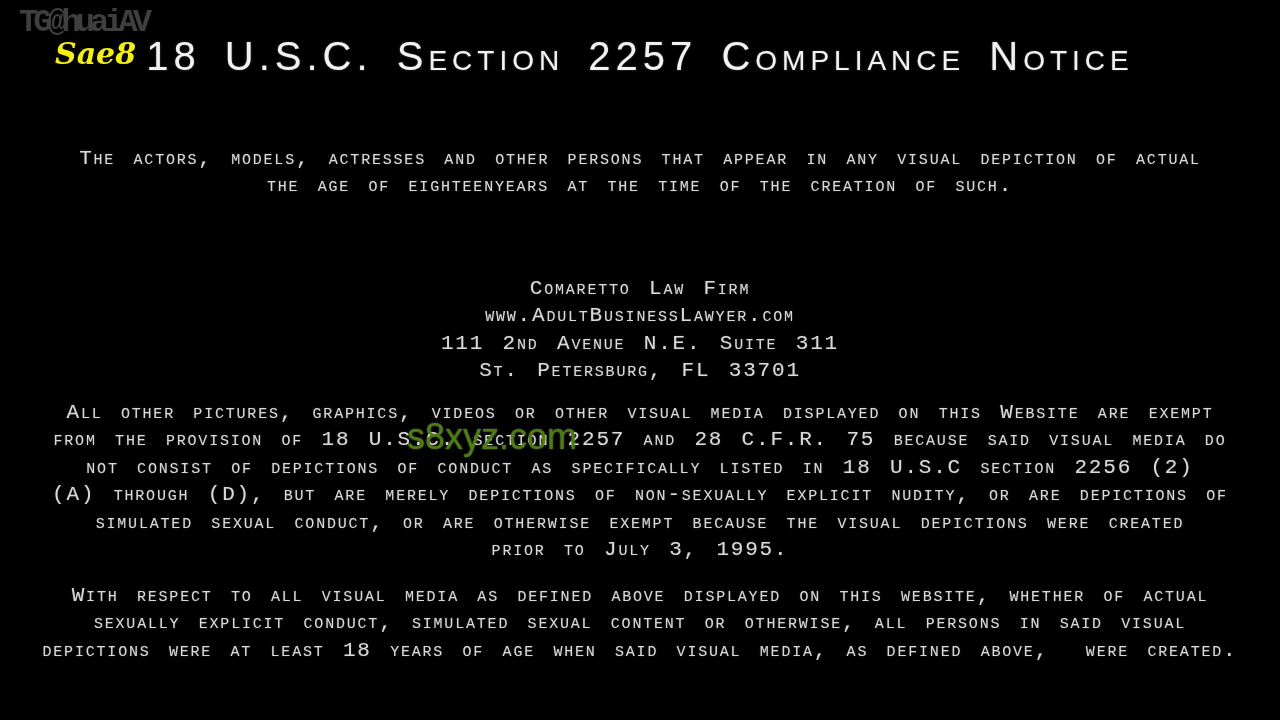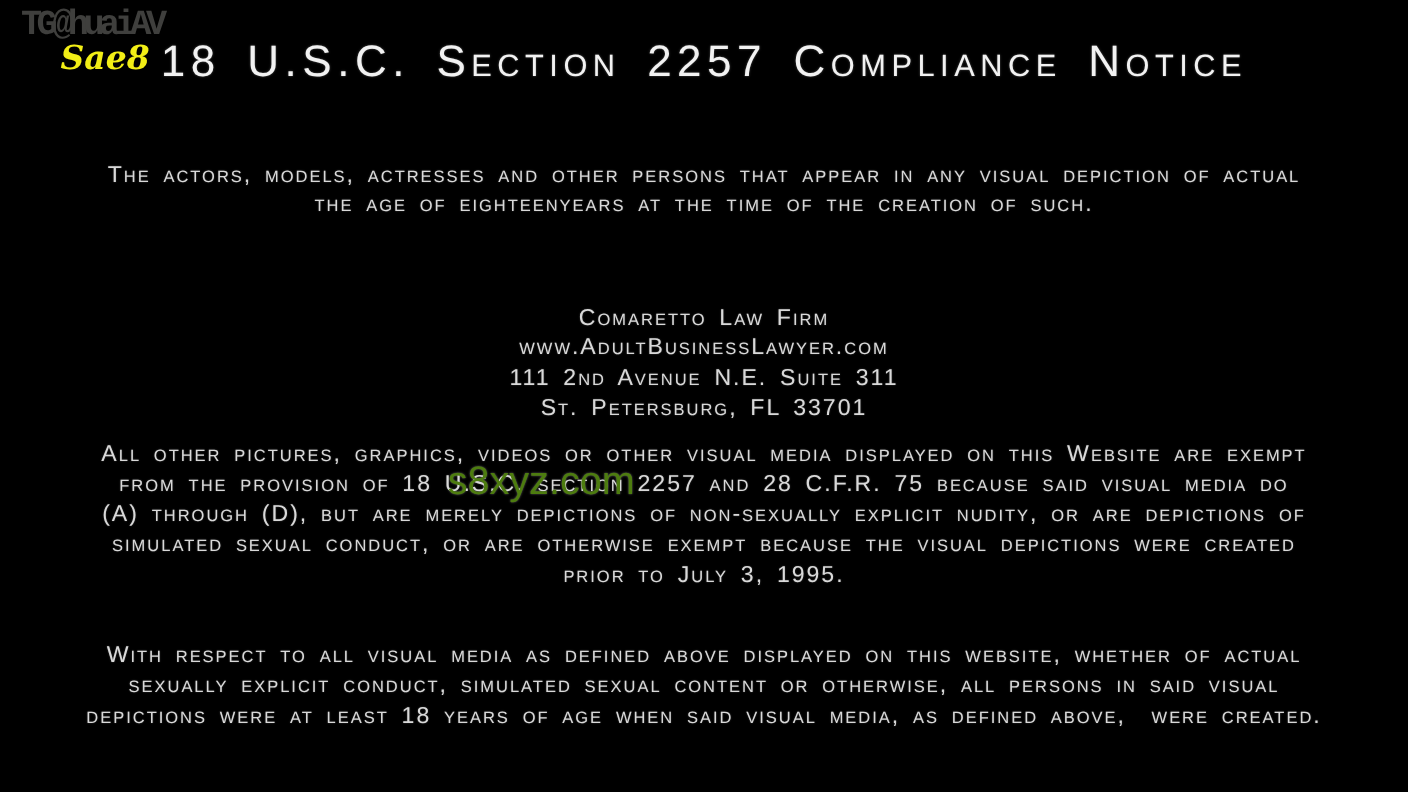--- a/index.html
+++ b/index.html
@@ -72,20 +72,21 @@
     left: 0;
     width: 100%;
     text-align: center;
     font-variant: small-caps;
     font-size: 21px;
     letter-spacing: 1.8px;
     word-spacing: 4px;
     line-height: 27.4px;
     color: #d9d9d9;
     text-shadow: 0 0 1.5px rgba(255,255,255,0.3);
+    font-family: Liberation Mono, monospace;
   }
   .block .line {
     white-space: pre-wrap; 
   }
   .p1   { top: 145px; }
   .firm { top: 254px; margin-top: 21px; }
   .p2   { top: 399px; }
   .p3   { top: 582px; }
 </style>
 </head>
@@ -107,20 +108,21 @@
   <div class="block firm">
     <div class="line">Comaretto Law Firm</div>
     <div class="line">www.AdultBusinessLawyer.com</div>
     <div class="line">111 2nd Avenue N.E. Suite 311</div>
     <div class="line">St. Petersburg, FL 33701</div>
   </div>
 
   <div class="block p2">
     <div class="line">All other pictures, graphics, videos or other visual media displayed on this Website are exempt</div>
     <div class="line">from the provision of 18 U.S.C. section 2257 and 28 C.F.R. 75 because said visual media do</div>
+    <div class="line">not consist of depictions of conduct as specifically listed in 18 U.S.C section 2256 (2)</div>
     <div class="line">(A) through (D), but are merely depictions of non-sexually explicit nudity, or are depictions of</div>
     <div class="line">simulated sexual conduct, or are otherwise exempt because the visual depictions were created</div>
     <div class="line">prior to July 3, 1995.</div>
   </div>
 
   <div class="block p3">
     <div class="line">With respect to all visual media as defined above displayed on this website, whether of actual</div>
     <div class="line">sexually explicit conduct, simulated sexual content or otherwise, all persons in said visual</div>
     <div class="line">depictions were at least 18 years of age when said visual media, as defined above,  were created.</div>
   </div>

